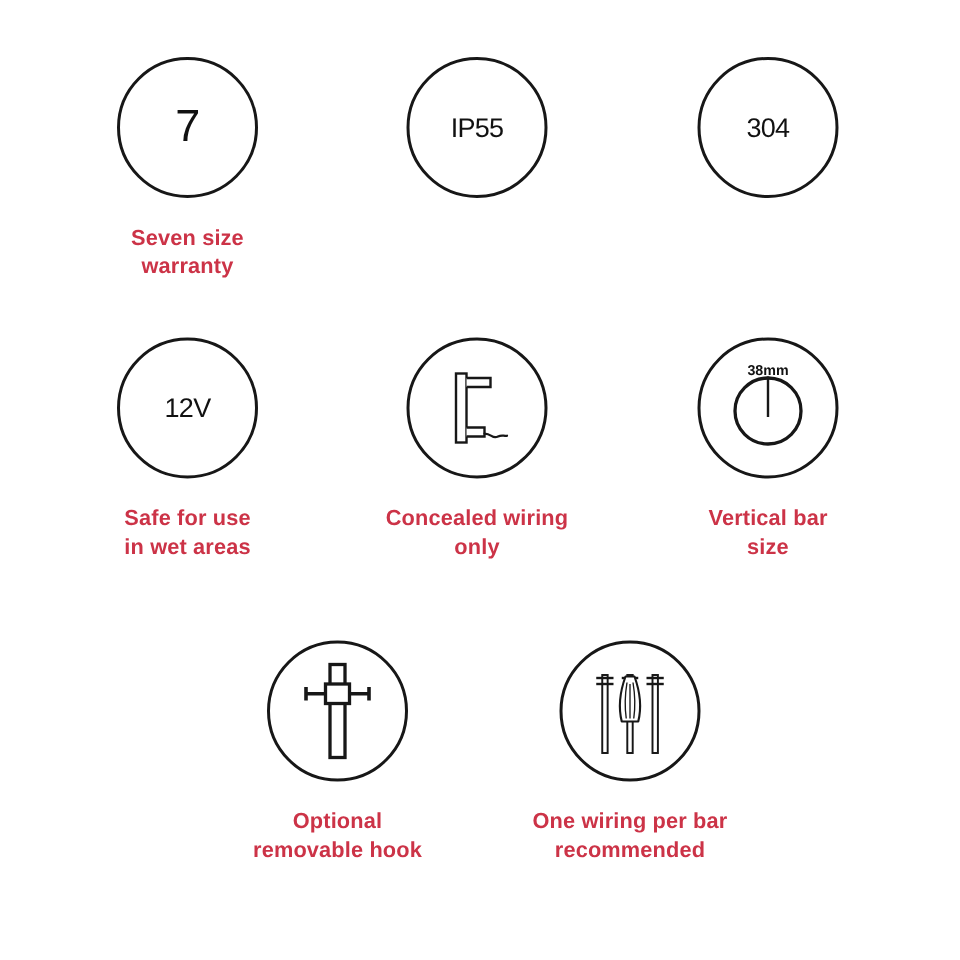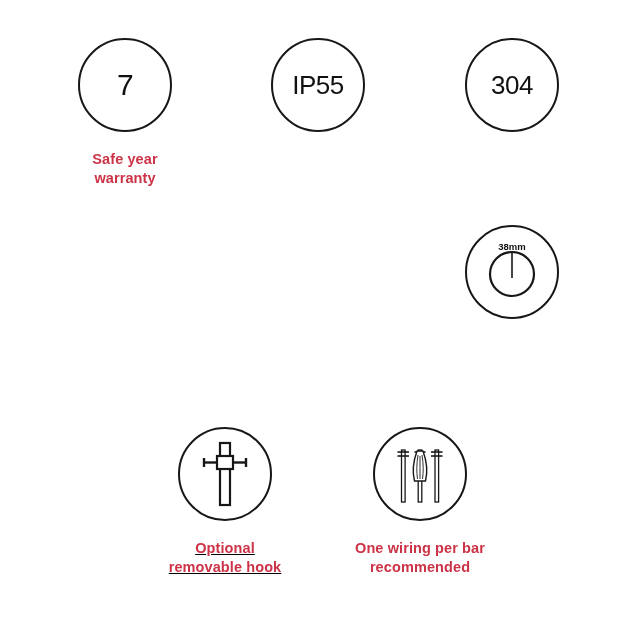--- a/index.html
+++ b/index.html
@@ -42,21 +42,21 @@
   .badge-text {
     font-family: "Liberation Sans", sans-serif;
     font-size: 30px;
     font-weight: 400;
     color: #111111;
     letter-spacing: -0.5px;
     line-height: 1;
     user-select: none;
   }
   .badge-text.small {
-    font-size: 26px;
+    font-size: 18px;
   }
   .caption {
     margin-top: 18px;
     text-align: center;
     font-family: "Liberation Sans", sans-serif;
     font-size: 14.5px;
     font-weight: bold;
     color: #cc3347;
     line-height: 1.32;
     letter-spacing: 0.1px;
@@ -65,59 +65,84 @@
   .badge svg {
     display: block;
   }
   
   .r1 { top: 38px; }
   .r2 { top: 225px; }
   .r3 { top: 427px; }
   .c1 { left: 30px; }
   .c2 { left: 223px; }
   .c3 { left: 417px; }
-  .b1 { left: 130px; text-decoration: underline; }
+  .b1 { left: 130px; }
   .b2 { left: 325px; }
 </style>
 </head>
 <body>
 
 <div id="board">
 
   <div class="feature r1 c1">
     <div class="badge">
       <span class="badge-text">7</span>
     </div>
-    <div class="caption">Safe year
+    <div class="caption">Seven size
 warranty</div>
   </div>
 
   <div class="feature r1 c2">
     <div class="badge">
       <span class="badge-text small">IP55</span>
     </div>
   </div>
 
   <div class="feature r1 c3">
     <div class="badge">
       <span class="badge-text small">304</span>
     </div>
   </div>
 
+  <div class="feature r2 c1">
+    <div class="badge">
+      <span class="badge-text small">12V</span>
+    </div>
+    <div class="caption">Safe for use
+in wet areas</div>
+  </div>
 
+  <div class="feature r2 c2">
+    <div class="badge">
+      <svg width="62" height="62" viewBox="0 0 62 62" aria-hidden="true">
+
+        <rect x="17" y="8" width="7" height="46" fill="#ffffff" stroke="#171717" stroke-width="1.6"></rect>
+
+        <path d="M24 11 L40 11 L40 17 L24 17" fill="#ffffff" stroke="#171717" stroke-width="1.6" stroke-linejoin="miter"></path>
+
+        <path d="M24 44 L36 44 L36 50 L24 50" fill="#ffffff" stroke="#171717" stroke-width="1.6" stroke-linejoin="miter"></path>
+
+        <path d="M36 48 C41 48 41 52 45 50 C48 48.5 49 50 51 49.5" fill="none" stroke="#171717" stroke-width="1.5" stroke-linecap="round"></path>
+      </svg>
+    </div>
+    <div class="caption">Concealed wiring
+only</div>
+  </div>
 
   <div class="feature r2 c3">
     <div class="badge">
       <svg width="78" height="78" viewBox="0 0 78 78" aria-hidden="true">
         <circle cx="39" cy="41" r="22" fill="#ffffff" stroke="#171717" stroke-width="2.2"></circle>
 
         <line x1="39" y1="18" x2="39" y2="45" stroke="#171717" stroke-width="1.6"></line>
         <text x="39" y="17" text-anchor="middle" font-family="Liberation Sans, sans-serif" font-size="9.5" font-weight="bold" fill="#111111">38mm</text>
       </svg>
     </div>
+    <div class="caption">Vertical bar
+size</div>
   </div>
 
   <div class="feature r3 b1">
     <div class="badge">
       <svg width="64" height="70" viewBox="0 0 64 70" aria-hidden="true">
 
         <rect x="27" y="4" width="10" height="62" fill="#ffffff" stroke="#171717" stroke-width="2.2"></rect>
 
         <rect x="24" y="17" width="16" height="13" fill="#ffffff" stroke="#171717" stroke-width="2.2"></rect>
 

